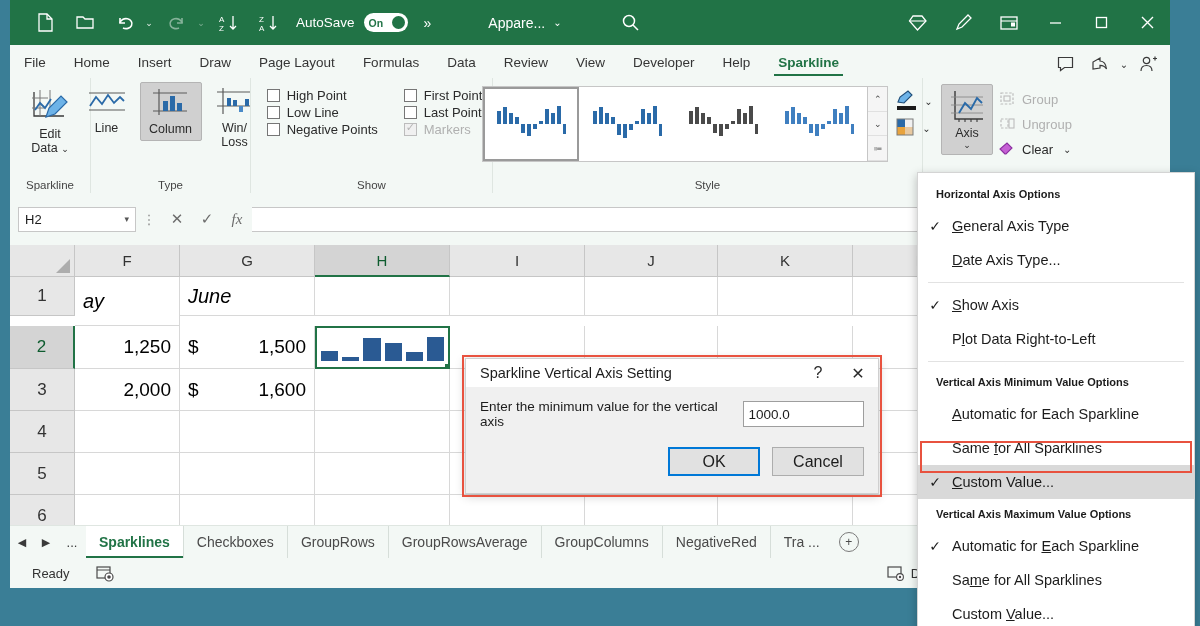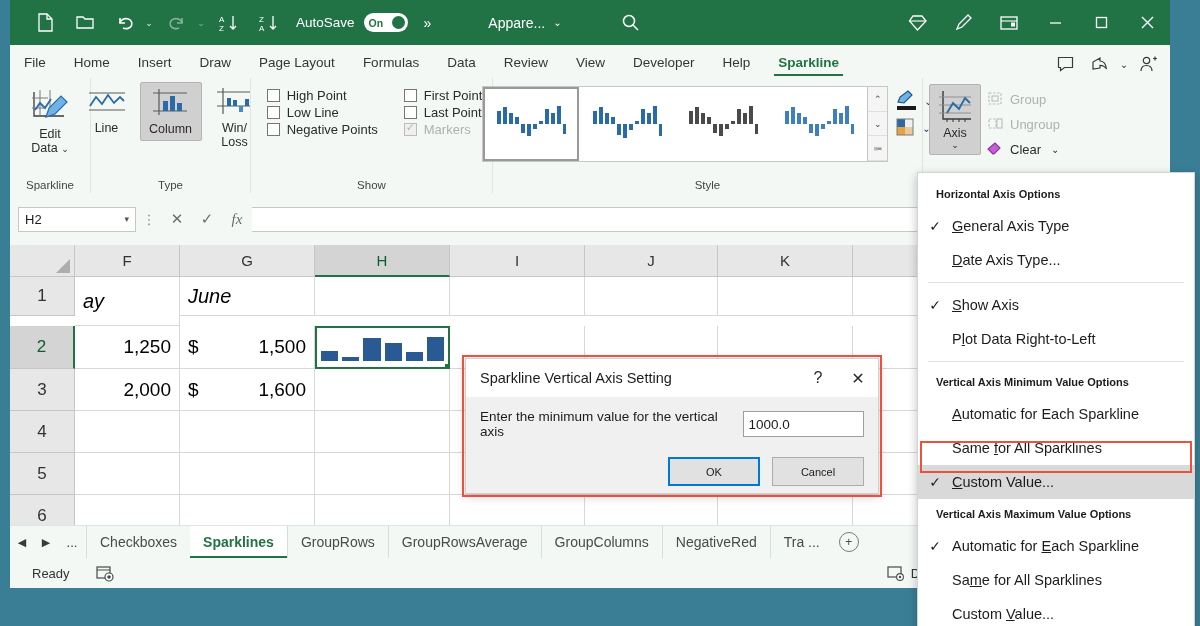--- a/index.html
+++ b/index.html
@@ -196,37 +196,37 @@
     border:2px solid #e8523f; pointer-events:none; z-index:50;
   }
 
   
   .dialog {
     position:absolute; left:465px; top:358px; width:414px; height:136px;
     background:#f0f0f0; border:1px solid #cfcfcf; z-index:60;
     box-shadow: 0 2px 10px rgba(0,0,0,.2);
   }
   .dlg-title {
-    height:38px; background:#fff; display:flex; align-items:center; padding-left:14px;
+    height:28px; background:#fff; display:flex; align-items:center; padding-left:14px;
     font-size:14.5px; color:#1c1c1c;
   }
   .dlg-tbtns { margin-left:auto; display:flex; align-items:center; }
   .dlg-tbtn { width:40px; height:38px; display:flex; align-items:center; justify-content:center;
               font-size:16px; color:#2b2b2b; cursor:pointer;}
   .dlg-body { display:flex; align-items:center; padding: 12px 14px 0 14px; }
   .dlg-label { font-size:13.5px; color:#1c1c1c; }
   .dlg-input {
     margin-left:12px; width:128px; height:26px; background:#fff; border:1px solid #9e9e9e;
     font-size:13.5px; color:#1c1c1c; padding: 0 5px; display:flex; align-items:center;
     font-family:"Liberation Sans", sans-serif;
   }
   .dlg-btns { display:flex; justify-content:flex-end; gap:12px; padding: 18px 14px 0 0; }
   .dlg-btn {
     width:92px; height:29px; display:flex; align-items:center; justify-content:center;
-    font-size:11px; color:#1c1c1c; background:#e1e1e1; border:1px solid #adadad; cursor:pointer;
+    font-size:16px; color:#1c1c1c; background:#e1e1e1; border:1px solid #adadad; cursor:pointer;
   }
   .dlg-btn.primary { border:2px solid #0078d7; background:#e1e1e1; }
   .dlg-redbox {
     position:absolute; left:462px; top:355px; width:420px; height:142px;
     border:2.5px solid #e8523f; z-index:61; pointer-events:none;
   }
 </style>
 </head>
 <body>
 
@@ -547,21 +547,21 @@
               </svg>
             <span style="font-size:10px;color:#333;">⌄</span>
           </div>
         </div>
       </div>
       <div class="rgroup-label">Style</div>
     </div>
 
     <div class="rgroup" style="width:200px; align-items:flex-start;">
       <div class="rgroup-body" style="padding-top:2px;">
-        <div class="bigbtn sel" style="width:52px;">
+        <div class="bigbtn sel" style="width:52px;margin-left:12px;">
           <svg width="40" height="34" viewBox="0 0 40 34">
               <path d="M8 2v28h28" stroke="#3a3a3a" stroke-width="1.4" fill="none"></path>
               <path d="M4 8h32M4 16h32M4 24h32" stroke="#8a8a8a" stroke-width="0.9"></path>
               <path d="M12 24l6-10 6 6 6-11 5 5" stroke="#2a6aa8" stroke-width="1.9" fill="none"></path>
               <path d="M12 30v3M18 30v3M24 30v3M30 30v3" stroke="#3a3a3a" stroke-width="1.1"></path>
             </svg>
           <span class="bb-label">Axis</span>
           <span class="bb-caret">⌄</span>
         </div>
         <div style="display:flex;flex-direction:column;gap:3px;padding-top:4px;">
@@ -703,22 +703,22 @@
       <div class="cell" style="width:135px;height:42px"></div>
       <div class="cell" style="width:135px;height:42px"></div>
       <div class="cell" style="flex:1;height:42px"></div>
     </div>
   </div>
 
   <div class="sheetbar">
     <span class="nav-arrow">◀</span>
     <span class="nav-arrow">▶</span>
     <span class="nav-dots">...</span>
+    <div class="stab active">Sparklines</div>
     <div class="stab">Checkboxes</div>
-    <div class="stab active">Sparklines</div>
     <div class="stab">GroupRows</div>
     <div class="stab">GroupRowsAverage</div>
     <div class="stab">GroupColumns</div>
     <div class="stab">NegativeRed</div>
     <div class="stab">Tra ...</div>
     <div class="stab-circle">+</div>
   </div>
 
   <div class="statusbar">
     <span class="sb-ready">Ready</span>

